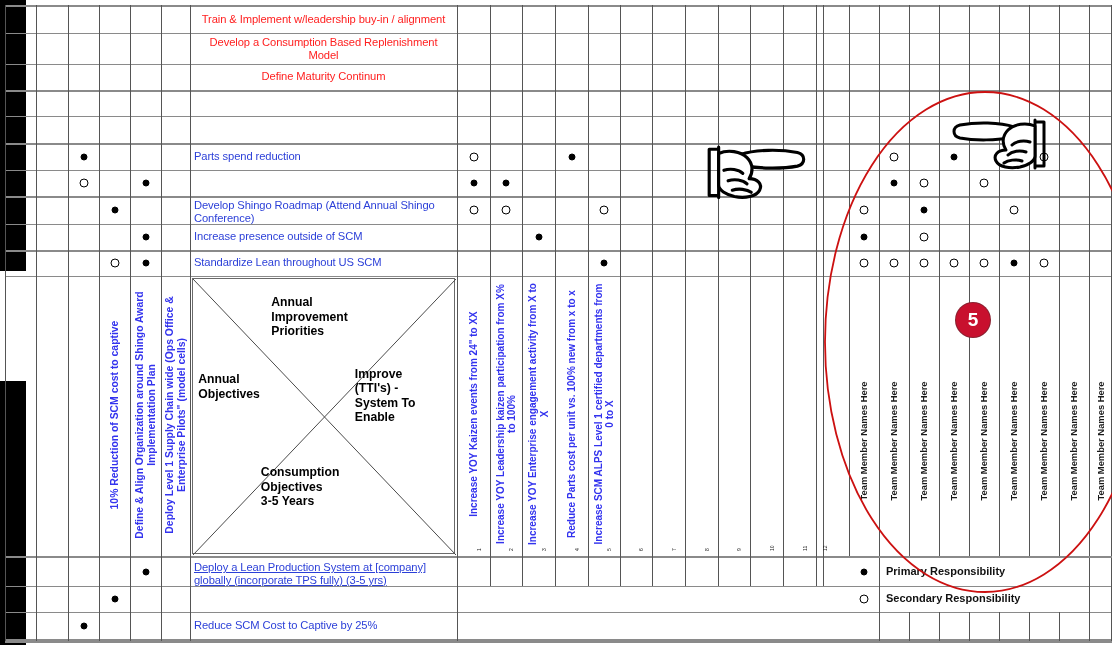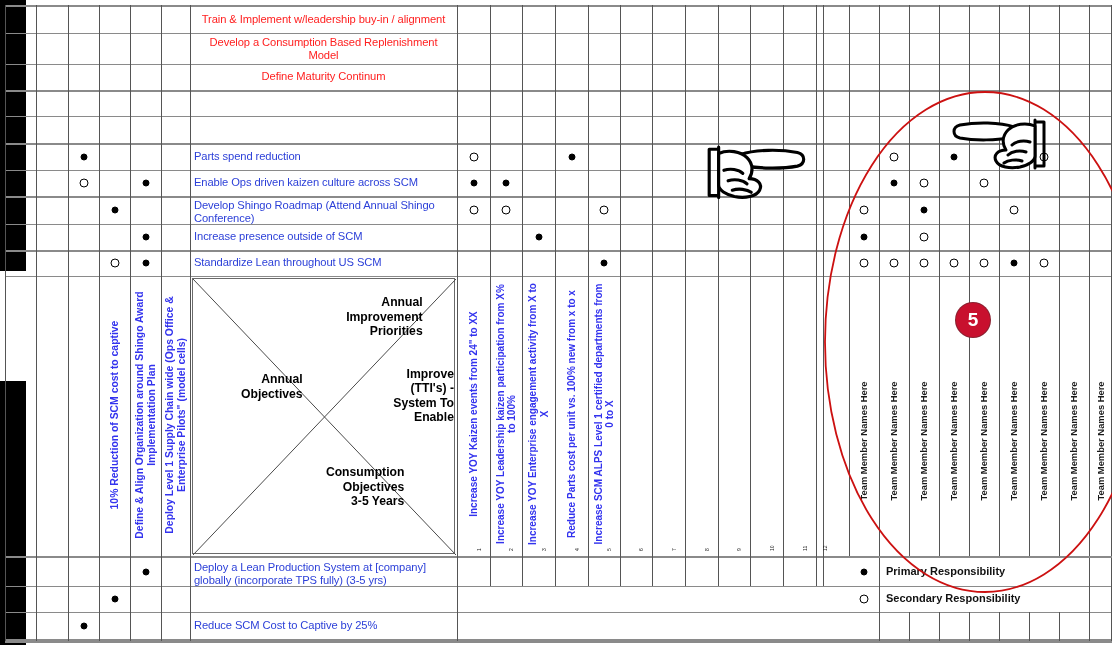--- a/index.html
+++ b/index.html
@@ -26,21 +26,21 @@
           white-space:normal;font-size:10.4px;line-height:11.6px;color:#3333ee;
           font-weight:bold;text-align:center;}
   .vlabel.metric{font-weight:bold;color:#3333ee;font-size:10px;line-height:11.4px;}
   .vlabel.team{color:#1a1a1a;font-weight:bold;font-size:9.4px;white-space:nowrap;}
   .vnum{position:absolute;transform-origin:0 0;transform:rotate(-90deg);
         font-size:5px;color:#222;white-space:nowrap;}
 
   
   #xbox{position:absolute;border:1px solid #6a6a6a;box-sizing:border-box;background:#fff;}
   #xbox svg{display:block;}
-  .xlabel{position:absolute;text-align:right;font-weight:bold;color:#000;
+  .xlabel{position:absolute;text-align:left;font-weight:bold;color:#000;
           font-size:12.2px;line-height:14.5px;}
 
   
   .legtxt{position:absolute;font-weight:bold;font-size:11px;color:#111;}
 
   
   #ellipse{position:absolute;pointer-events:none;}
   #badge5{position:absolute;width:34px;height:34px;border-radius:50%;background:#c8102e;
           color:#fff;font-weight:bold;font-size:19px;display:flex;align-items:center;
           justify-content:center;box-shadow:0 0 0 1px #8a2030;}
@@ -100,21 +100,20 @@
     <div style="left: 823px; top: 123.5px; width: 26px; text-align: center; color: rgb(255, 255, 255); font-weight: bold; font-size: 9.5px;">AP</div>
     <div style="left: 823px; top: 150.5px; width: 26px; text-align: center; color: rgb(255, 255, 255); font-weight: bold; font-size: 9.5px;">AP</div>
     <div style="left: 823px; top: 177px; width: 26px; text-align: center; color: rgb(255, 255, 255); font-weight: bold; font-size: 9.5px;">AP</div>
     <div style="left: 823px; top: 204px; width: 26px; text-align: center; color: rgb(255, 255, 255); font-weight: bold; font-size: 9.5px;">AP</div>
     <div style="left: 823px; top: 231px; width: 26px; text-align: center; color: rgb(255, 255, 255); font-weight: bold; font-size: 9.5px;">AP</div>
     <div style="left: 823px; top: 257px; width: 26px; text-align: center; color: rgb(255, 255, 255); font-weight: bold; font-size: 9.5px;">AP</div>
     <div class="rowtext red" style="left: 194px; top: 13px; width: 259px;">Train &amp; Implement w/leadership buy-in / alignment</div>
     <div class="rowtext red" style="left: 194px; top: 36px; width: 259px;">Develop a Consumption Based Replenishment Model</div>
     <div class="rowtext blue" style="left: 194px; top: 149.5px; width: 259px;">Parts spend reduction</div>
     <div class="rowtext red" style="left: 194px; top: 70px; width: 259px;">Define Maturity Continum</div>
-    <div class="rowtext blue" style="left: 194px; top: 176px; width: 259px;">Enable Ops driven kaizen culture across SCM</div>
     <div class="rowtext blue" style="left: 194px; top: 199px; width: 259px;">Develop Shingo Roadmap  (Attend Annual Shingo Conference)</div>
     <div class="rowtext blue" style="left: 194px; top: 230px; width: 259px;">Increase presence outside of SCM</div>
     <div class="rowtext blue" style="left: 194px; top: 256px; width: 259px;">Standardize Lean throughout US SCM</div>
     <div class="mk filled" style="left: 83.5px; top: 156.5px;"></div>
     <div class="mk open" style="left: 83.5px; top: 183px;"></div>
     <div class="mk filled" style="left: 145.5px; top: 183px;"></div>
     <div class="mk filled" style="left: 114.5px; top: 210px;"></div>
     <div class="mk filled" style="left: 145.5px; top: 237px;"></div>
     <div class="mk open" style="left: 114.5px; top: 263px;"></div>
     <div class="mk filled" style="left: 145.5px; top: 263px;"></div>
@@ -269,21 +268,21 @@
     <div class="vline" style="left: 555px; top: 556px; height: 30px; width: 1px; background: rgb(85, 85, 85);"></div>
     <div class="vline" style="left: 588px; top: 556px; height: 30px; width: 1px; background: rgb(85, 85, 85);"></div>
     <div class="vline" style="left: 620px; top: 556px; height: 30px; width: 1px; background: rgb(85, 85, 85);"></div>
     <div class="vline" style="left: 652px; top: 556px; height: 30px; width: 1px; background: rgb(85, 85, 85);"></div>
     <div class="vline" style="left: 685px; top: 556px; height: 30px; width: 1px; background: rgb(85, 85, 85);"></div>
     <div class="vline" style="left: 718px; top: 556px; height: 30px; width: 1px; background: rgb(85, 85, 85);"></div>
     <div class="vline" style="left: 750px; top: 556px; height: 30px; width: 1px; background: rgb(85, 85, 85);"></div>
     <div class="vline" style="left: 783px; top: 556px; height: 30px; width: 1px; background: rgb(85, 85, 85);"></div>
     <div class="vline" style="left: 816px; top: 556px; height: 30px; width: 1px; background: rgb(85, 85, 85);"></div>
     <div class="vline" style="left: 823px; top: 556px; height: 30px; width: 1px; background: rgb(85, 85, 85);"></div>
-    <div class="rowtext blue" style="left: 194px; top: 561px; width: 259px;">Deploy a Lean Production System at [company] globally (incorporate TPS fully) (3-5 yrs)</div>
+    <div class="rowtext blue" style="left: 194px; top: 561px; width: 259px; text-decoration: underline;">Deploy a Lean Production System at [company] globally (incorporate TPS fully) (3-5 yrs)</div>
     <div class="rowtext blue" style="left: 194px; top: 618.5px; width: 259px;">Reduce SCM Cost to Captive by 25%</div>
     <div class="mk filled" style="left: 145.5px; top: 572px;"></div>
     <div class="mk filled" style="left: 114.5px; top: 599px;"></div>
     <div class="mk filled" style="left: 83.5px; top: 625.5px;"></div>
     <div class="vline" style="left: 879px; top: 558px; height: 83px; width: 1px; background: rgb(85, 85, 85);"></div>
     <div class="vline" style="left: 1089px; top: 558px; height: 83px; width: 1px; background: rgb(85, 85, 85);"></div>
     <div class="vline" style="left: 1111px; top: 558px; height: 83px; width: 1px; background: rgb(85, 85, 85);"></div>
     <div class="vline" style="left: 909px; top: 612px; height: 29px; width: 1px; background: rgb(85, 85, 85);"></div>
     <div class="vline" style="left: 939px; top: 612px; height: 29px; width: 1px; background: rgb(85, 85, 85);"></div>
     <div class="vline" style="left: 969px; top: 612px; height: 29px; width: 1px; background: rgb(85, 85, 85);"></div>

